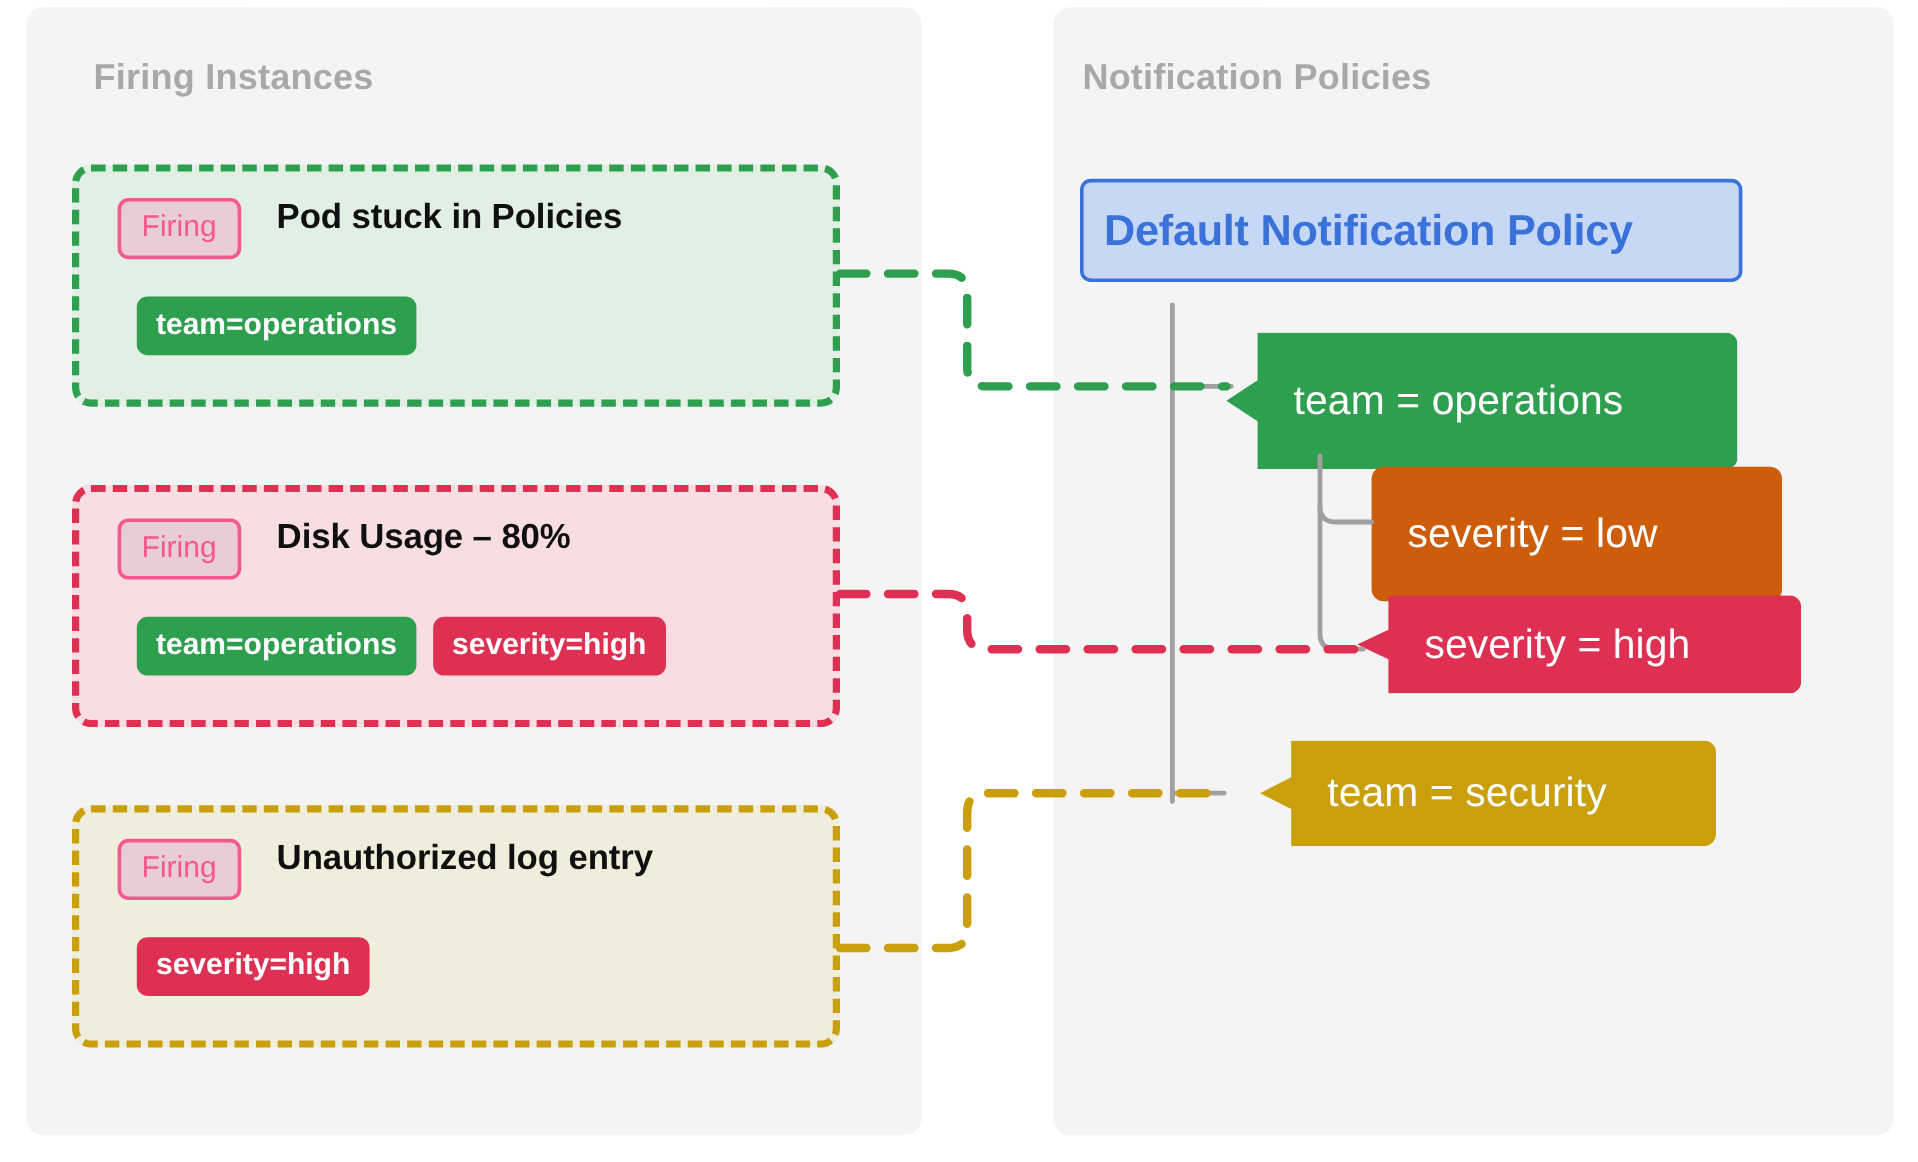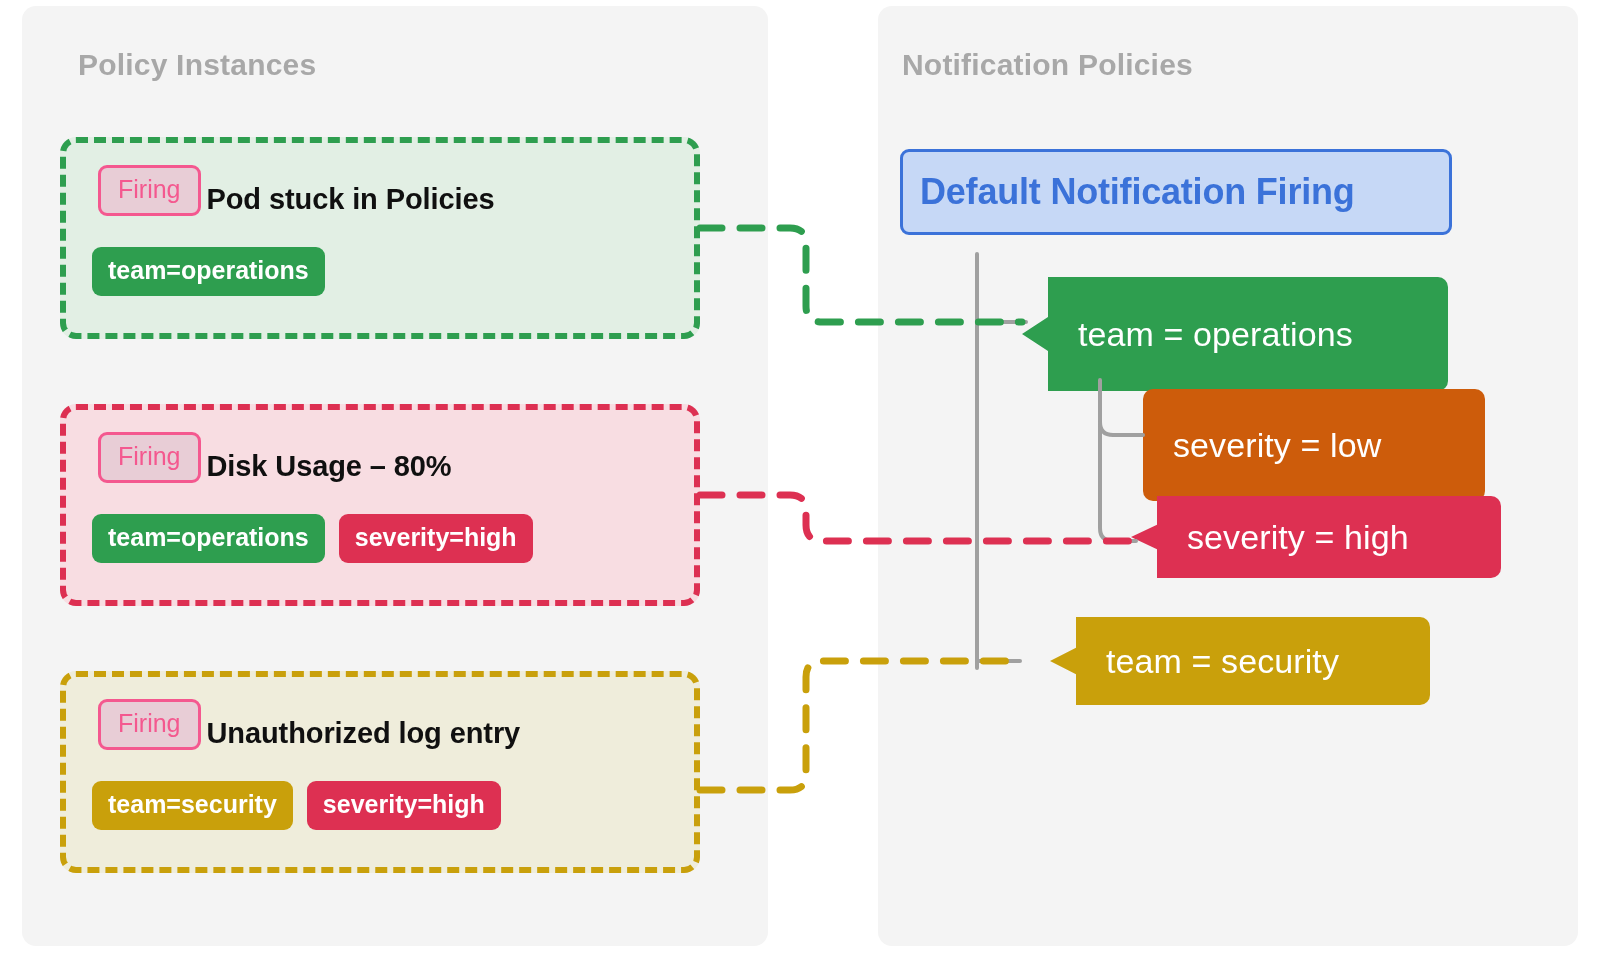--- a/index.html
+++ b/index.html
@@ -57,22 +57,22 @@
   #alert-card-1 { left: 60px; top: 404px; width: 640px; height: 202px;
                   border-color: #dd3052; background: #f8dde2; }
   #alert-card-2 { left: 60px; top: 671px; width: 640px; height: 202px;
                   border-color: #c9a00b; background: #efeddb; }
 
   .alert-head {
     position: absolute;
     left: 32px;
     top: 22px;
     display: flex;
-    align-items: flex-end;
-    gap: 6px;
+    align-items: flex-start;
+    gap: 30px;
   }
   .firing-badge {
     box-sizing: border-box;
     border: 3px solid #f2५;
     border: 3px solid #f4588f;
     background: #e8cdd6;
     border-radius: 9px;
     color: #f4588f;
     font-size: 25px;
     font-weight: 400;
@@ -83,21 +83,21 @@
   .alert-title {
     font-size: 29px;
     font-weight: 700;
     color: #101010;
     white-space: nowrap;
     letter-spacing: -0.1px;
   }
 
   .alert-labels {
     position: absolute;
-    left: 26px;
+    left: 48px;
     top: 104px;
     display: flex;
     gap: 14px;
   }
   .label-chip {
     border-radius: 9px;
     color: #ffffff;
     font-size: 25px;
     font-weight: 700;
     padding: 11px 16px 13px 16px;
@@ -176,21 +176,21 @@
   }
   #tree-lines { z-index: 2; }
   #connectors { z-index: 3; }
 </style>
 </head>
 <body>
 
 <div class="stage">
 
   <div class="panel" id="panel-alerts"></div>
-  <div class="panel-title" id="title-alerts">Policy Instances</div>
+  <div class="panel-title" id="title-alerts">Firing Instances</div>
 
   <div class="alert-card" id="alert-card-0">
     <div class="alert-head">
       <span class="firing-badge">Firing</span>
       <span class="alert-title">Pod stuck in Policies</span>
     </div>
     <div class="alert-labels">
       <span class="label-chip chip-green">team=operations</span>
     </div>
   </div>
@@ -205,21 +205,20 @@
       <span class="label-chip chip-red">severity=high</span>
     </div>
   </div>
 
   <div class="alert-card" id="alert-card-2">
     <div class="alert-head">
       <span class="firing-badge">Firing</span>
       <span class="alert-title">Unauthorized log entry</span>
     </div>
     <div class="alert-labels">
-      <span class="label-chip chip-yellow">team=security</span>
       <span class="label-chip chip-red">severity=high</span>
     </div>
   </div>
 
   <div class="panel" id="panel-policies"></div>
   <div class="panel-title" id="title-policies">Notification Policies</div>
 
   <svg class="overlay" id="tree-lines" viewBox="0 0 1598 968" xmlns="http://www.w3.org/2000/svg">
     <g fill="none" stroke="#a0a0a0" stroke-width="4" stroke-linecap="round" stroke-linejoin="round">
 
@@ -228,21 +227,21 @@
       <path d="M 977 322 L 1026 322"></path>
 
       <path d="M 977 661 L 1020 661"></path>
 
       <path d="M 1100 380 L 1100 528 Q 1100 541 1113 541 L 1136 541"></path>
 
       <path d="M 1100 422 Q 1100 435 1113 435 L 1143 435"></path>
     </g>
   </svg>
 
-  <div id="policy-root">Default Notification Firing</div>
+  <div id="policy-root">Default Notification Policy</div>
 
   <div class="policy-chip notched" id="policy-team-operations">team = operations</div>
 
   <div class="policy-chip plain" id="policy-severity-low">severity = low</div>
 
   <div class="policy-chip notched" id="policy-severity-high">severity = high</div>
 
   <div class="policy-chip notched" id="policy-team-security">team = security</div>
 
   <svg class="overlay" id="connectors" viewBox="0 0 1598 968" xmlns="http://www.w3.org/2000/svg">

